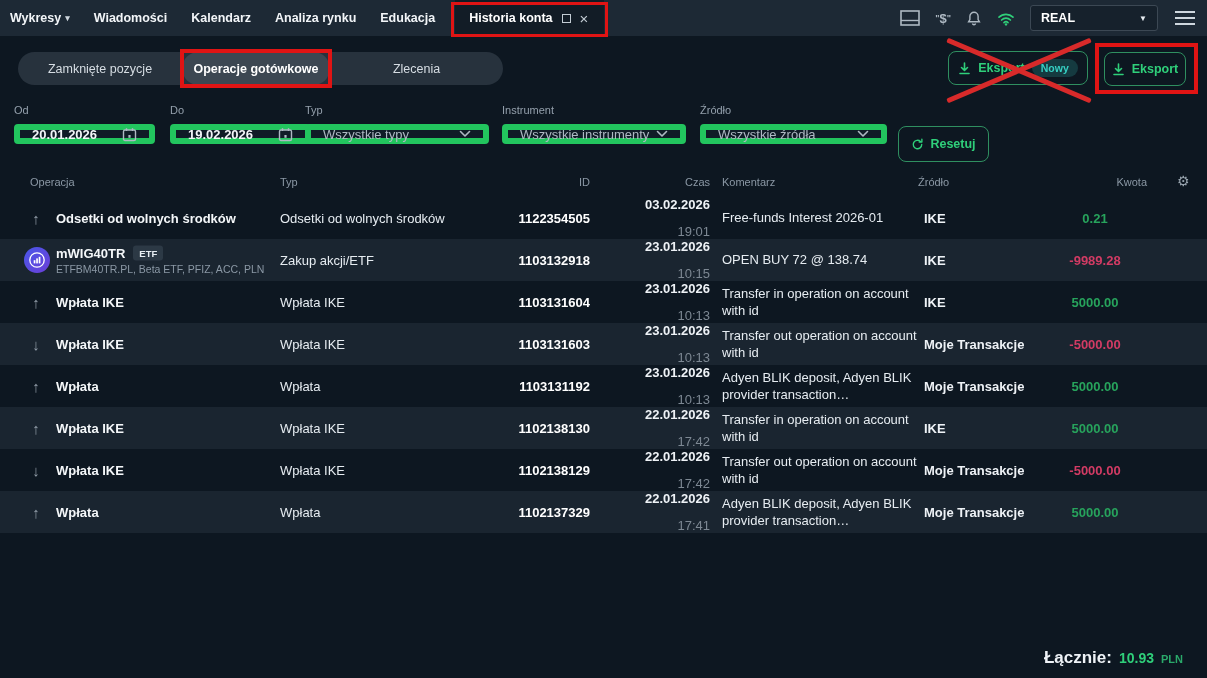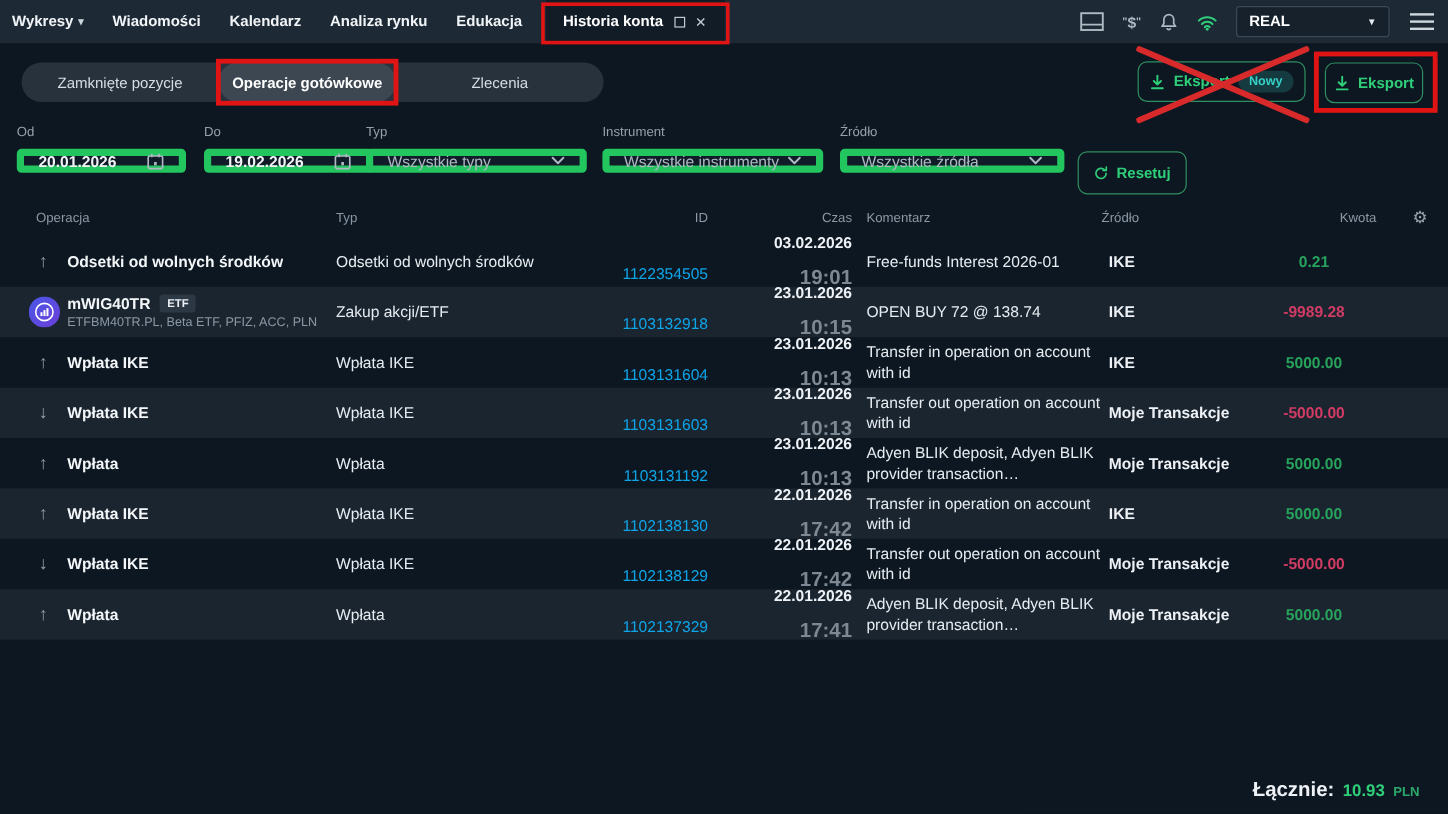--- a/index.html
+++ b/index.html
@@ -118,24 +118,24 @@
   .row.alt { background:#1a2530; }
   .cell { position:absolute; top:50%; transform:translateY(-50%); font-size:13px; }
   .dir-icon { left:26px; width:20px; text-align:center; color:#939ea9; font-size:15px; }
   .inst-icon { left:24px; display:flex; }
   .c-op   { left:56px; width:215px; display:flex; flex-direction:column; justify-content:center; gap:2px; }
   .op-line { display:flex; align-items:center; gap:8px; }
   .op-name { font-weight:bold; color:#f4f7f9; font-size:13px; white-space:nowrap; }
   .etf-badge { background:#2c3945; color:#e8eef3; font-size:9.5px; font-weight:bold; padding:2px 6px; border-radius:3px; }
   .op-sub { font-size:10.5px; color:#8b98a5; white-space:nowrap; }
   .c-typ  { left:280px; width:200px; color:#e6ecf1; }
-  .c-id   { left:450px; width:140px; text-align:right; font-weight:normal; color:#0ea5e9;margin-top:10px; }
+  .c-id   { left:450px; width:140px; text-align:right; font-weight:bold; color:#ffffff; }
   .c-czas { left:600px; width:110px; text-align:right; }
   .c-czas .date { color:#eef2f6; font-size:13px; font-weight:bold; }
-  .c-czas .time { color:#7d8893; font-size:17px; margin-top:12px;font-weight:bold; }
+  .c-czas .time { color:#7d8893; font-size:13px; margin-top:12px; }
   .c-koment { left:722px; width:195px; line-height:1.32; color:#e6ecf1; }
   .c-zrodlo { left:924px; width:120px; font-weight:bold; color:#eef2f6; }
   .c-kwota  { left:1040px; width:110px; text-align:center; font-weight:bold; }
   .c-kwota.pos { color:#27a35c; }
   .c-kwota.neg { color:#d23b64; }
 
   
   .footer { position:absolute; right:24px; top:648px; display:flex; align-items:baseline; gap:7px; }
   .total-label { font-size:17px; font-weight:bold; color:#eef2f6; }
   .total-value { font-size:14px; font-weight:bold; color:#2fcf7a; }

